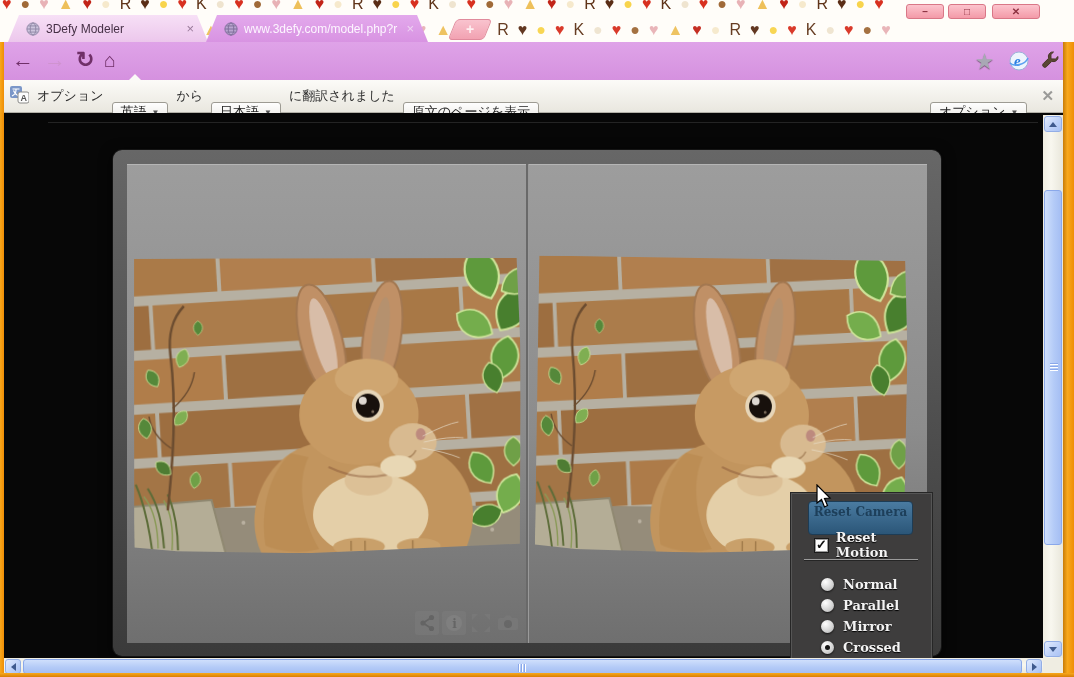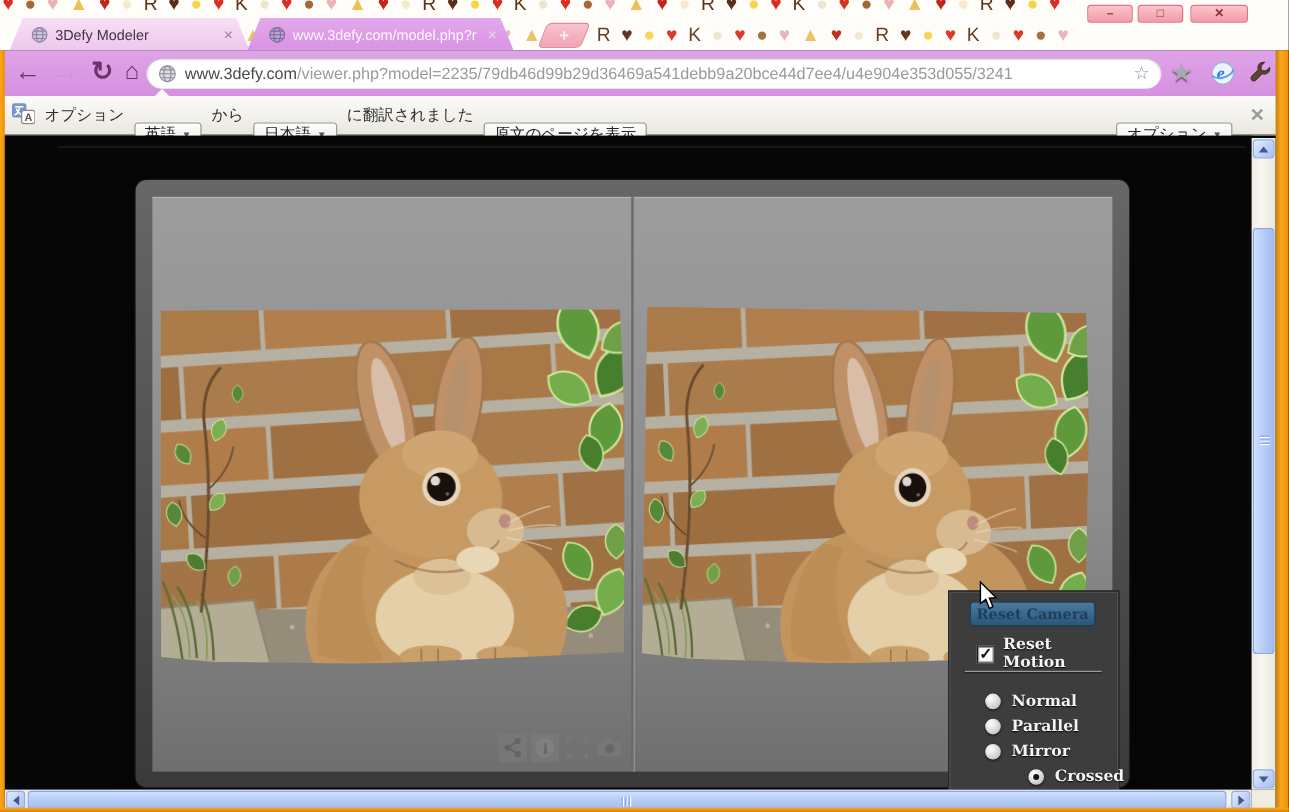--- a/index.html
+++ b/index.html
@@ -56,21 +56,21 @@
   .photo{position:absolute;top:93px;height:296px;
          clip-path:polygon(0.6% 0%,99.2% 0.9%,100% 32%,99.4% 97.4%,58% 99.4%,44% 100%,11% 99%,0% 97.6%);
          filter:drop-shadow(1px 2px 2px rgba(40,40,40,.45));}
   .photo.left{left:6px;width:388px;transform:rotate(-.5deg);}
   .photo.right{left:409px;width:371px;transform:rotate(.45deg);}
   .viewicons{position:absolute;left:288px;top:447px;display:flex;gap:3px;opacity:.5;}
   .viewicons svg{display:block;}
   
   .panel{position:absolute;left:677px;top:342px;width:141px;height:196px;background:#3e3d3d;
          border:1px solid #262626;box-shadow:inset 0 0 0 1px #555;}
-  .resetbtn{position:absolute;left:17px;top:8px;width:105px;height:21px;border-radius:4px;
+  .resetbtn{position:absolute;left:17px;top:8px;width:105px;height:34px;border-radius:4px;
             background:linear-gradient(#4a7ba1,#2b5678);border:1px solid #1d3c55;
             color:#1d3f5a;font:bold 12px "DejaVu Serif",serif;text-align:center;line-height:20px;box-sizing:border-box;}
   .ptext{font:bold 13px "DejaVu Serif",serif;color:#f4f4f4;text-shadow:0 1px 1px #000;}
   .amrow{position:absolute;left:23px;top:37px;display:flex;align-items:center;gap:7px;}
   .chk{width:13px;height:13px;background:#fdfdfd;border:1px solid #1a1a1a;box-shadow:inset 0 0 0 1px #9a9a9a;
        color:#111;font:bold 13px "Liberation Sans",sans-serif;line-height:11px;text-align:center;}
   .pdiv{position:absolute;left:13px;width:114px;height:1px;background:#9b9b9b;box-shadow:0 1px 0 #252525;}
   .mode{position:absolute;left:30px;display:flex;align-items:center;gap:9px;}
   .radio{width:13px;height:13px;border-radius:50%;background:radial-gradient(circle at 35% 30%,#fff,#d2d2d2 60%,#a8a8a8);
          box-shadow:0 1px 2px rgba(0,0,0,.7);position:relative;}
@@ -241,29 +241,20 @@
 </div>
 <div class="newtab">
     <span>+</span>
   </div>
 
 <div class="abs toolbar">
   <span class="navbtn" style="left:12px;">←</span>
   <span class="navbtn" style="left:44px;color:#cf93cf;">→</span>
   <span class="navbtn" style="left:76px;">↻</span>
   <span class="navbtn" style="left:104px;font-size:20px;">⌂</span>
-  <div class="omnibox">
-    <svg width="15" height="15" viewBox="0 0 16 16">
-      <circle cx="8" cy="8" r="7" fill="#dcdce2" stroke="#8d8d99"></circle>
-        <ellipse cx="8" cy="8" rx="3.2" ry="7" fill="none" stroke="#8d8d99"></ellipse>
-        <path d="M1,8 h14 M2.5,4.5 h11 M2.5,11.5 h11" stroke="#8d8d99" fill="none"></path>
-    </svg>
-    <span class="url"><span class="dom">www.3defy.com</span><span class="path">/viewer.php?model=2235/79db46d99b29d36469a541debb9a20bce44d7ee4/u4e904e353d055/3241</span></span>
-    <span class="ombstar">☆</span>
-  </div>
   <span class="navbtn" style="left:976px;top:5px;font-size:19px;color:#a8a8b4;text-shadow:0 1px 1px #7a5a7a;">★</span>
   <span class="abs" style="left:1008px;top:8px;">
     <svg width="22" height="22" viewBox="0 0 22 22">
       <circle cx="11" cy="11" r="9" fill="#eef4fd" stroke="#9ab4d8"></circle>
       <text x="6" y="16" font-family="Liberation Serif,serif" font-style="italic" font-weight="bold" font-size="15" fill="#2a7de1">e</text>
       <path d="M2,13 C6,17 17,15 20,8" fill="none" stroke="#5aa0f0" stroke-width="1.6"></path>
     </svg>
   </span>
   <span class="abs" style="left:1040px;top:8px;">
     <svg width="20" height="20" viewBox="0 0 20 20">
@@ -353,21 +344,21 @@
         <span class="ptext">Normal</span>
       </div>
       <div class="mode" style="top:105px;">
         <span class="radio"></span>
         <span class="ptext">Parallel</span>
       </div>
       <div class="mode" style="top:126px;justify-content:flex-end;">
         <span class="radio"></span>
         <span class="ptext">Mirror</span>
       </div>
-      <div class="mode selected" style="top:147px;margin-left:36px;">
+      <div class="mode selected" style="top:147px;">
         <span class="radio"></span>
         <span class="ptext">Crossed</span>
       </div>
 
     </div>
 
   </div>
 </div>
 
 <svg class="cursor" width="17" height="25" viewBox="0 0 17 25">

